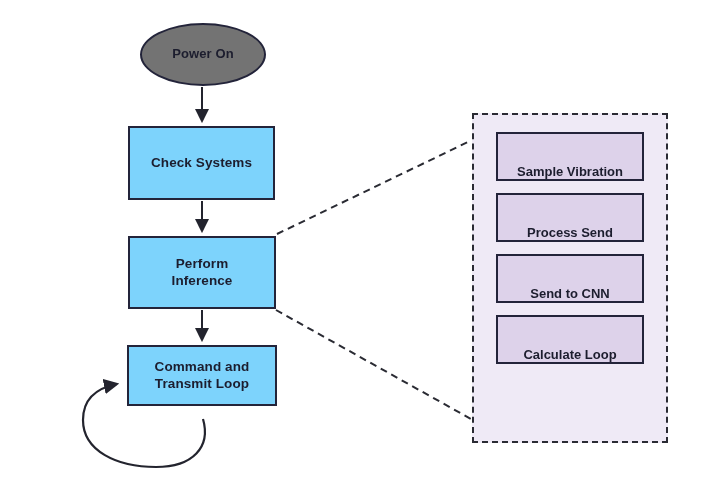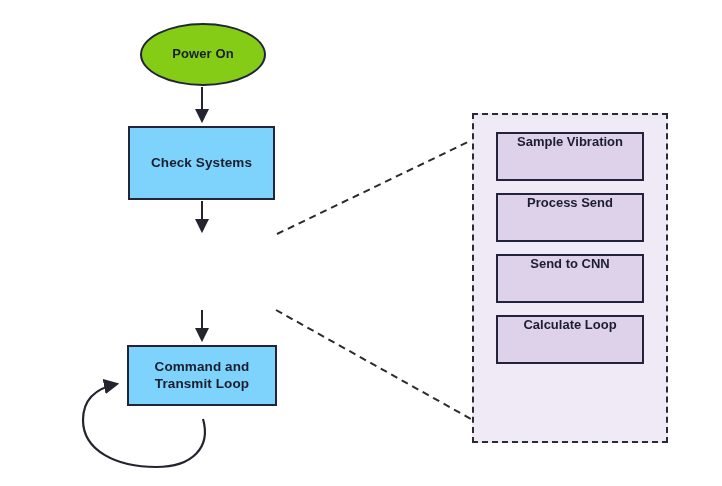--- a/index.html
+++ b/index.html
@@ -19,21 +19,21 @@
     box-sizing:border-box;
     display:flex;align-items:center;justify-content:center;
     text-align:center;
     font-weight:700;
     color:#1c1d2e;
     line-height:1.25;
     letter-spacing:.1px;
   }
   .terminal{
     left:140px;top:23px;width:126px;height:63px;
-    background:#84cc16;
+    background:#737373;
     border:2px solid #23243a;
     border-radius:50%;
     font-size:13px;
     justify-content:center;
   }
   .process{
     background:#7dd3fc;
     border:2px solid #23243a;
     font-size:13.5px;
     padding:0 16px;
@@ -50,21 +50,21 @@
     display:flex;flex-direction:column;
     padding:17px 22px 16px 22px;
     gap:12px;
   }
   .panel-item{
     box-sizing:border-box;
     height:49px;
     flex:0 0 49px;
     background:#ddd2ea;
     border:2px solid #23243a;
-    display:flex;align-items:flex-start;justify-content:center;
+    display:flex;align-items:flex-end;justify-content:center;
     text-align:center;
     font-weight:700;
     font-size:13px;
     color:#1c1d2e;
   }
 </style>
 </head>
 <body>
 
 <div class="stage">
@@ -87,20 +87,23 @@
   </svg>
 
   <div class="node terminal">
     <span>Power On</span>
   </div>
 
   <div class="node process p1">
     <span>Check Systems</span>
   </div>
 
+  <div class="node process p2">
+    <span>Perform Inference</span>
+  </div>
 
   <div class="node process p3">
     <span>Command and Transmit Loop</span>
   </div>
 
   <div class="detail-panel">
     <div class="panel-item">
       <span>Sample Vibration</span>
     </div>
     <div class="panel-item">

